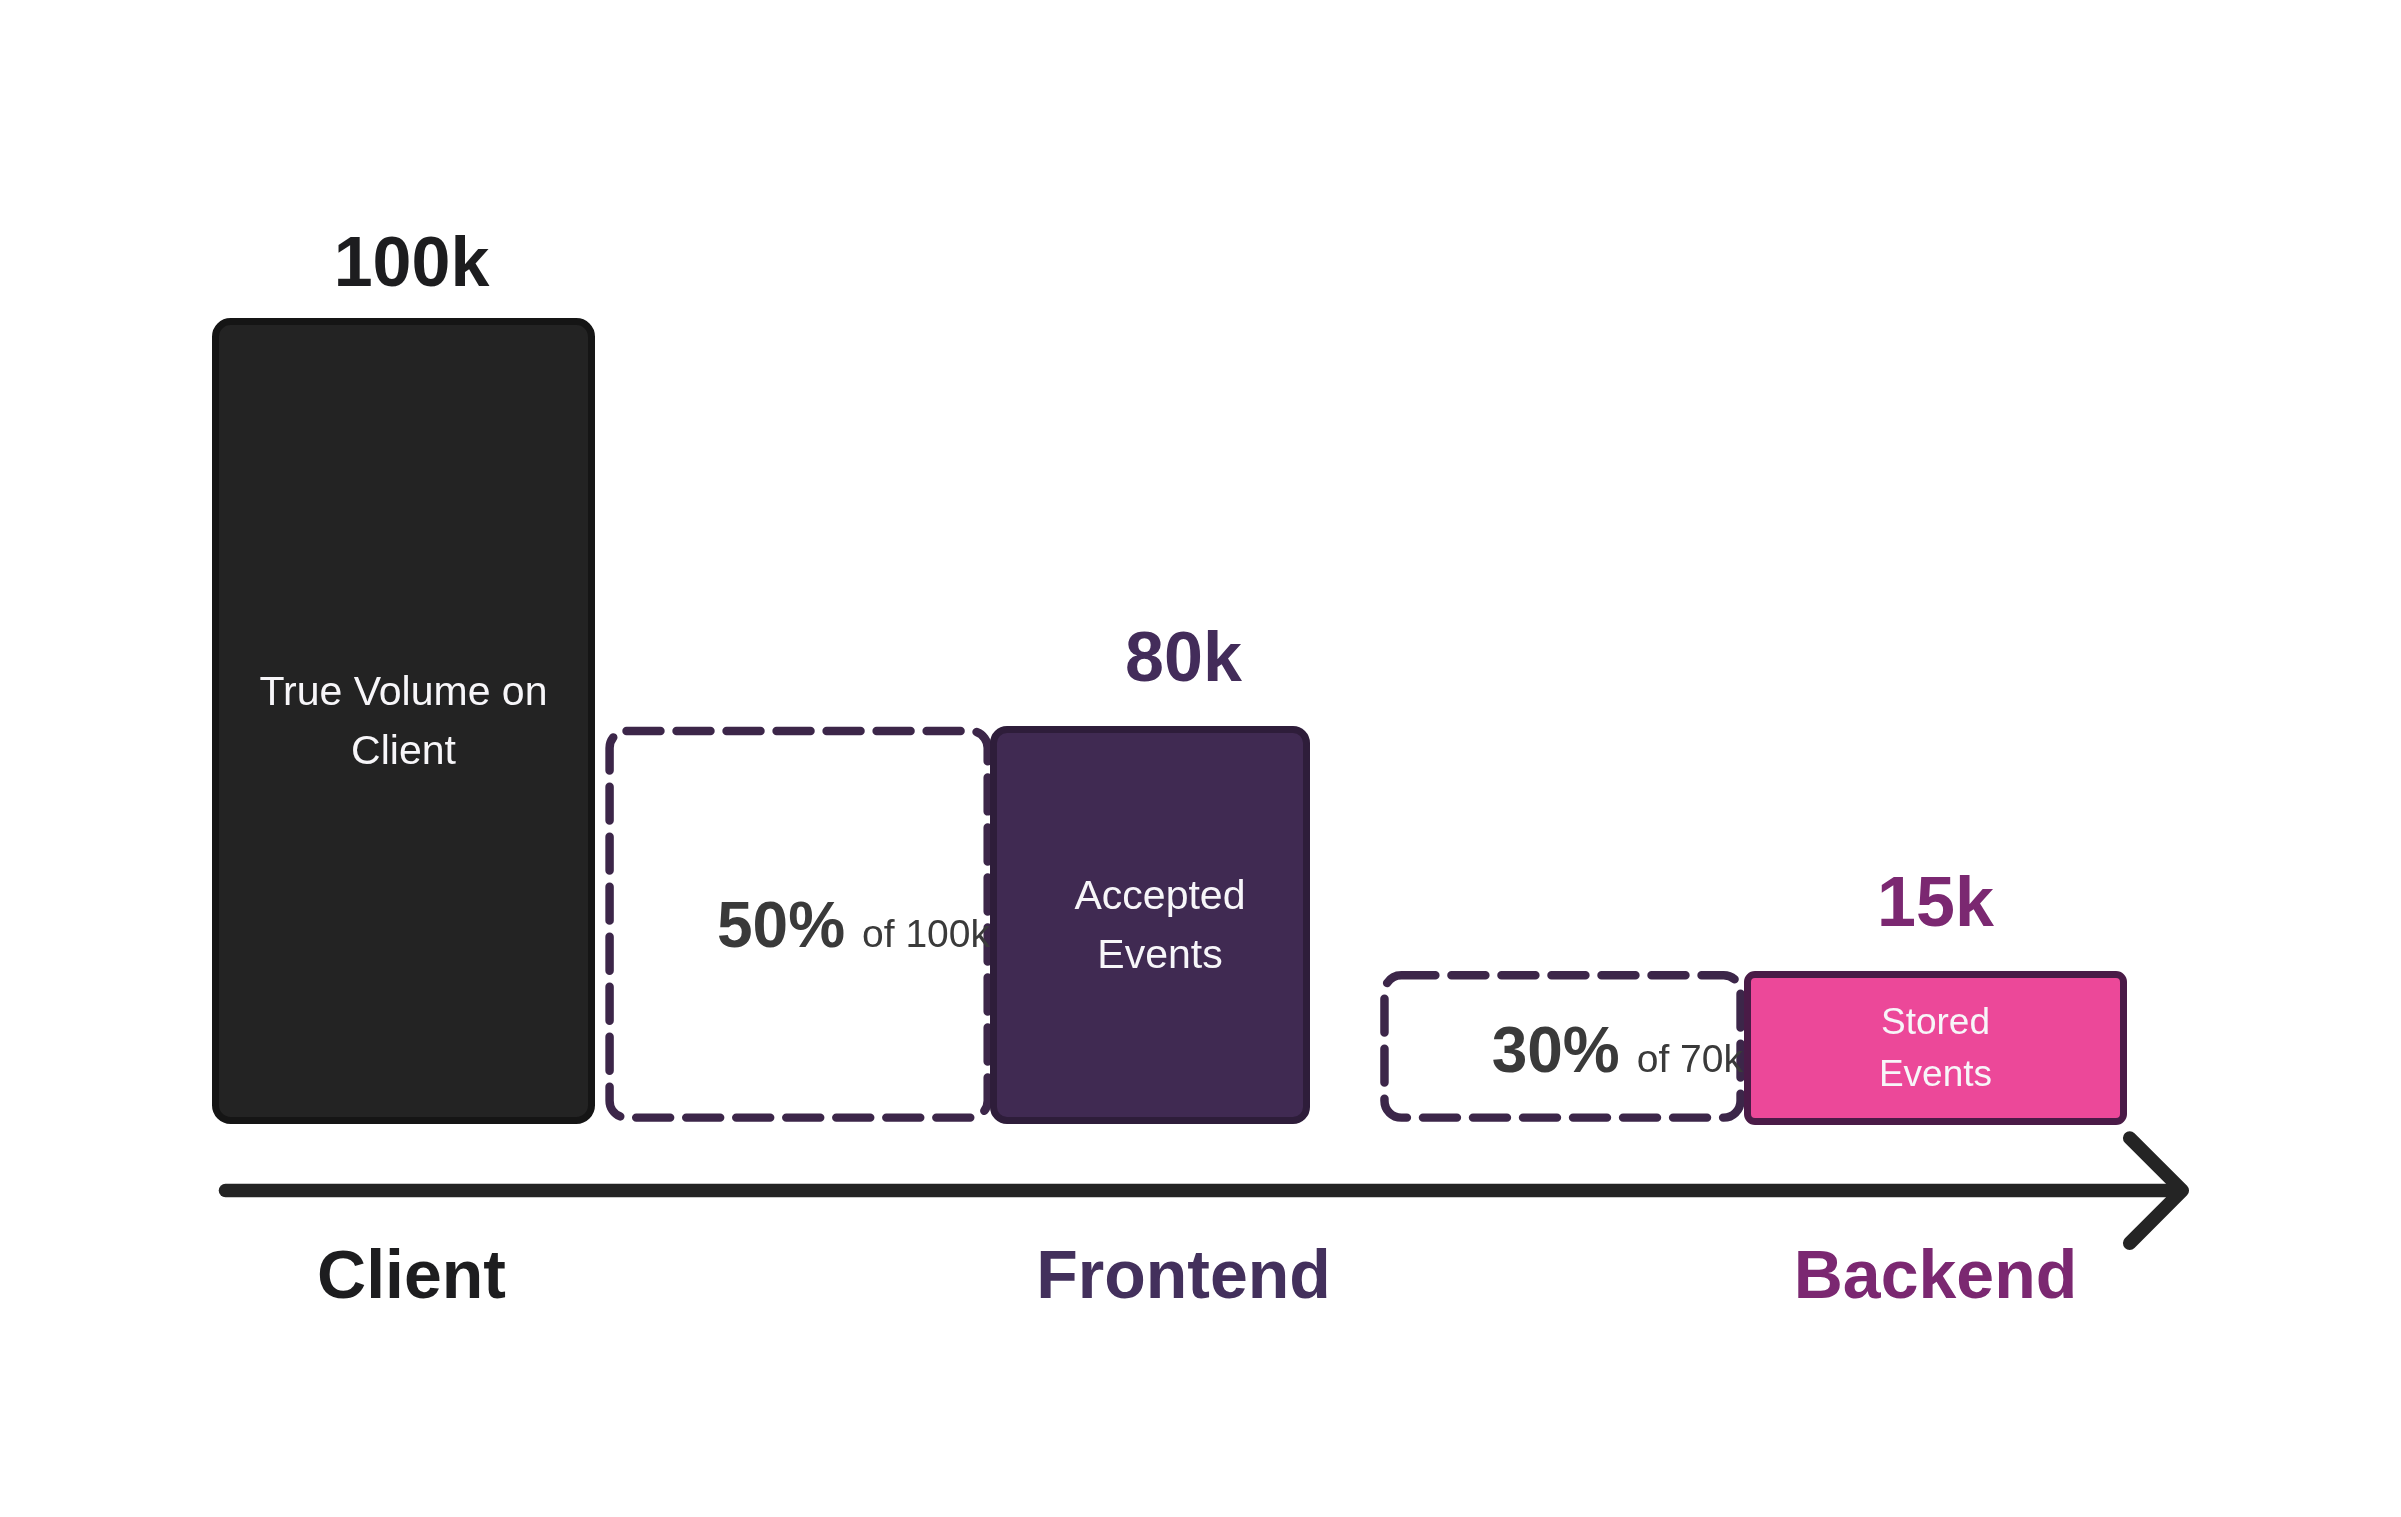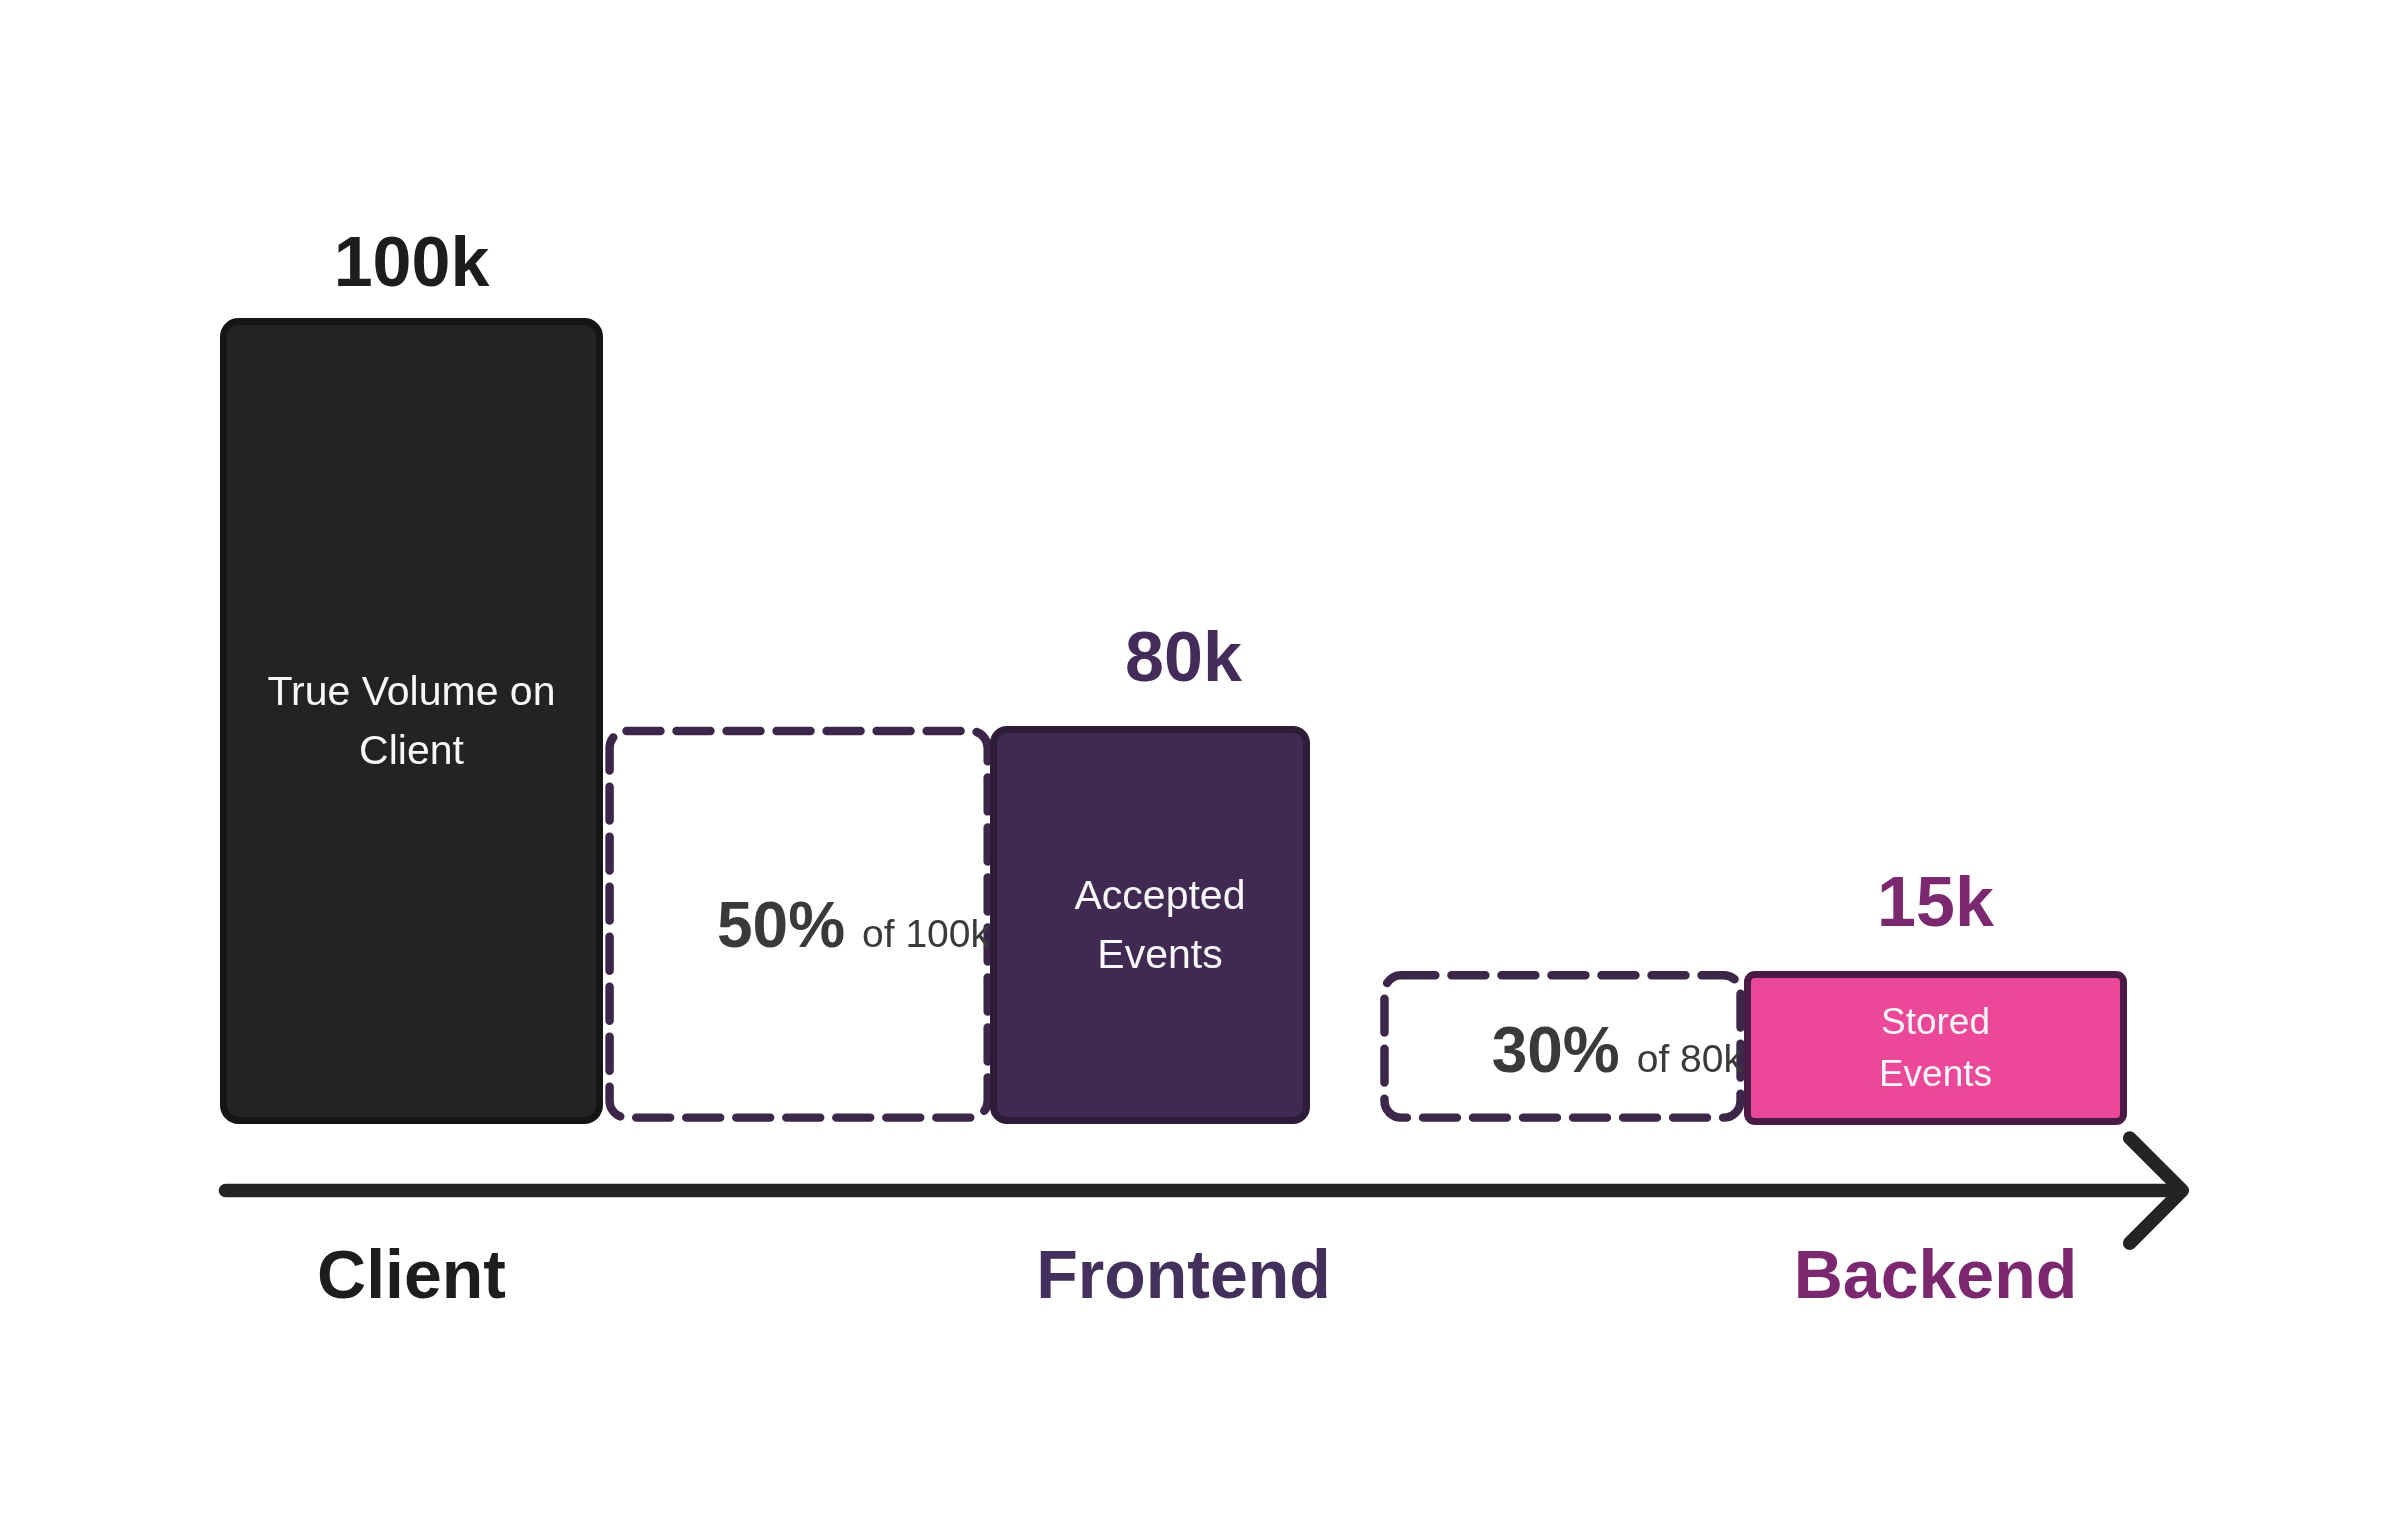--- a/index.html
+++ b/index.html
@@ -30,21 +30,21 @@
     text-align: center;
   }
   .bar-label {
     color: #f7f6f9;
     font-size: 41px;
     font-weight: 400;
     line-height: 1.45;
     text-align: center;
   }
   .bar-client {
-    left: 220px; top: 318px;
+    left: 212px; top: 318px;
     width: 383px; height: 806px;
     background: #232323;
     border: 7.6px solid #151515;
     border-radius: 18.7px;
   }
   .bar-client .bar-label { max-width: 314px; }
   .bar-accepted {
     left: 990px; top: 726px;
     width: 320px; height: 398px;
     background: #402a52;
@@ -136,21 +136,21 @@
     </div>
   </div>
 
   <div class="bar bar-accepted">
     <div class="bar-label">Accepted Events</div>
   </div>
 
   <div class="drop-box drop-box-2">
     <div class="drop-inner">
       <span class="drop-pct">30%</span>
-      <span class="drop-of">of 80k</span>
+      <span class="drop-of">of 70k</span>
     </div>
   </div>
 
   <div class="bar bar-stored">
     <div class="bar-label">Stored Events</div>
   </div>
 
   <div class="axis-label axis-client">Client</div>
   <div class="axis-label axis-backend">Backend</div>
   <div class="axis-label axis-frontend">Frontend</div>

